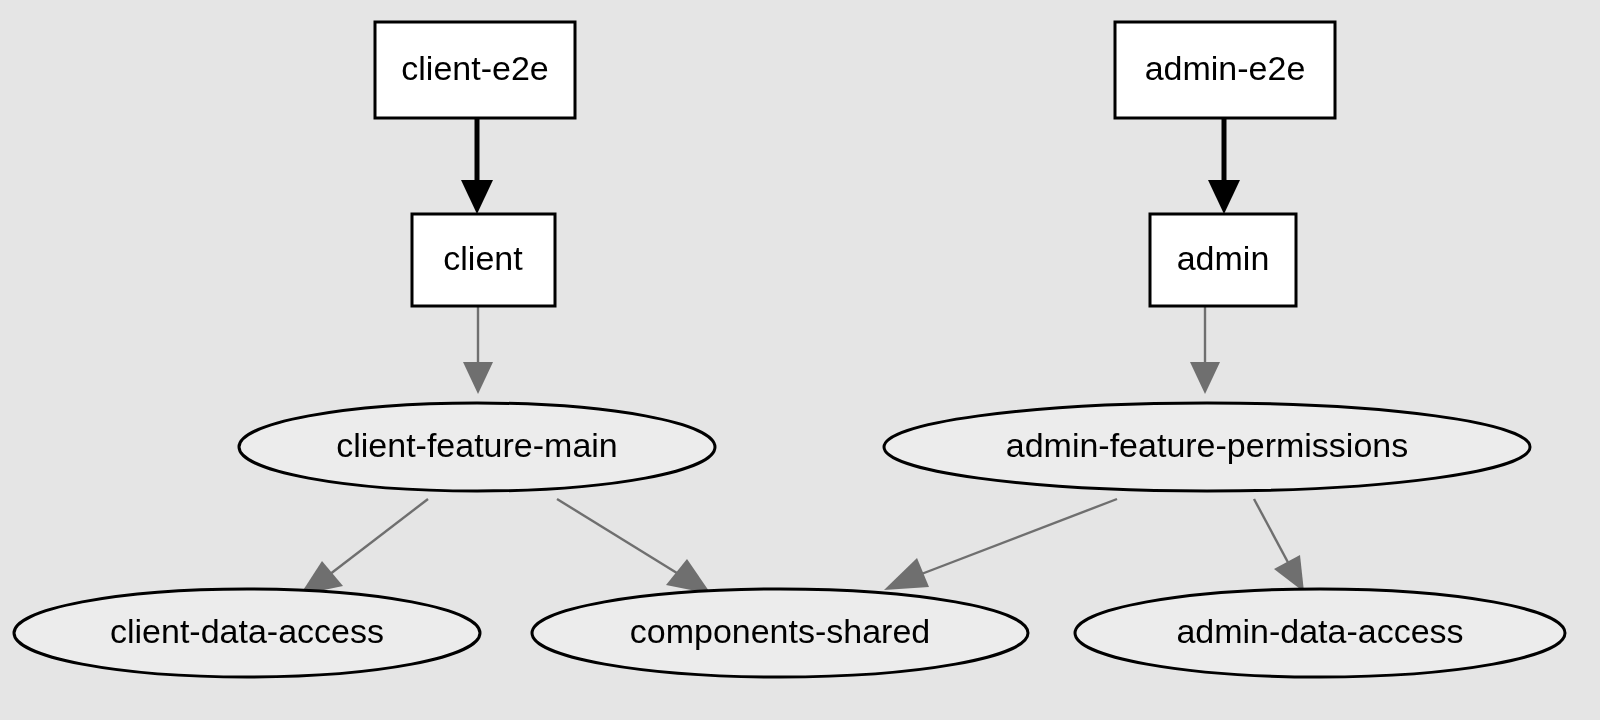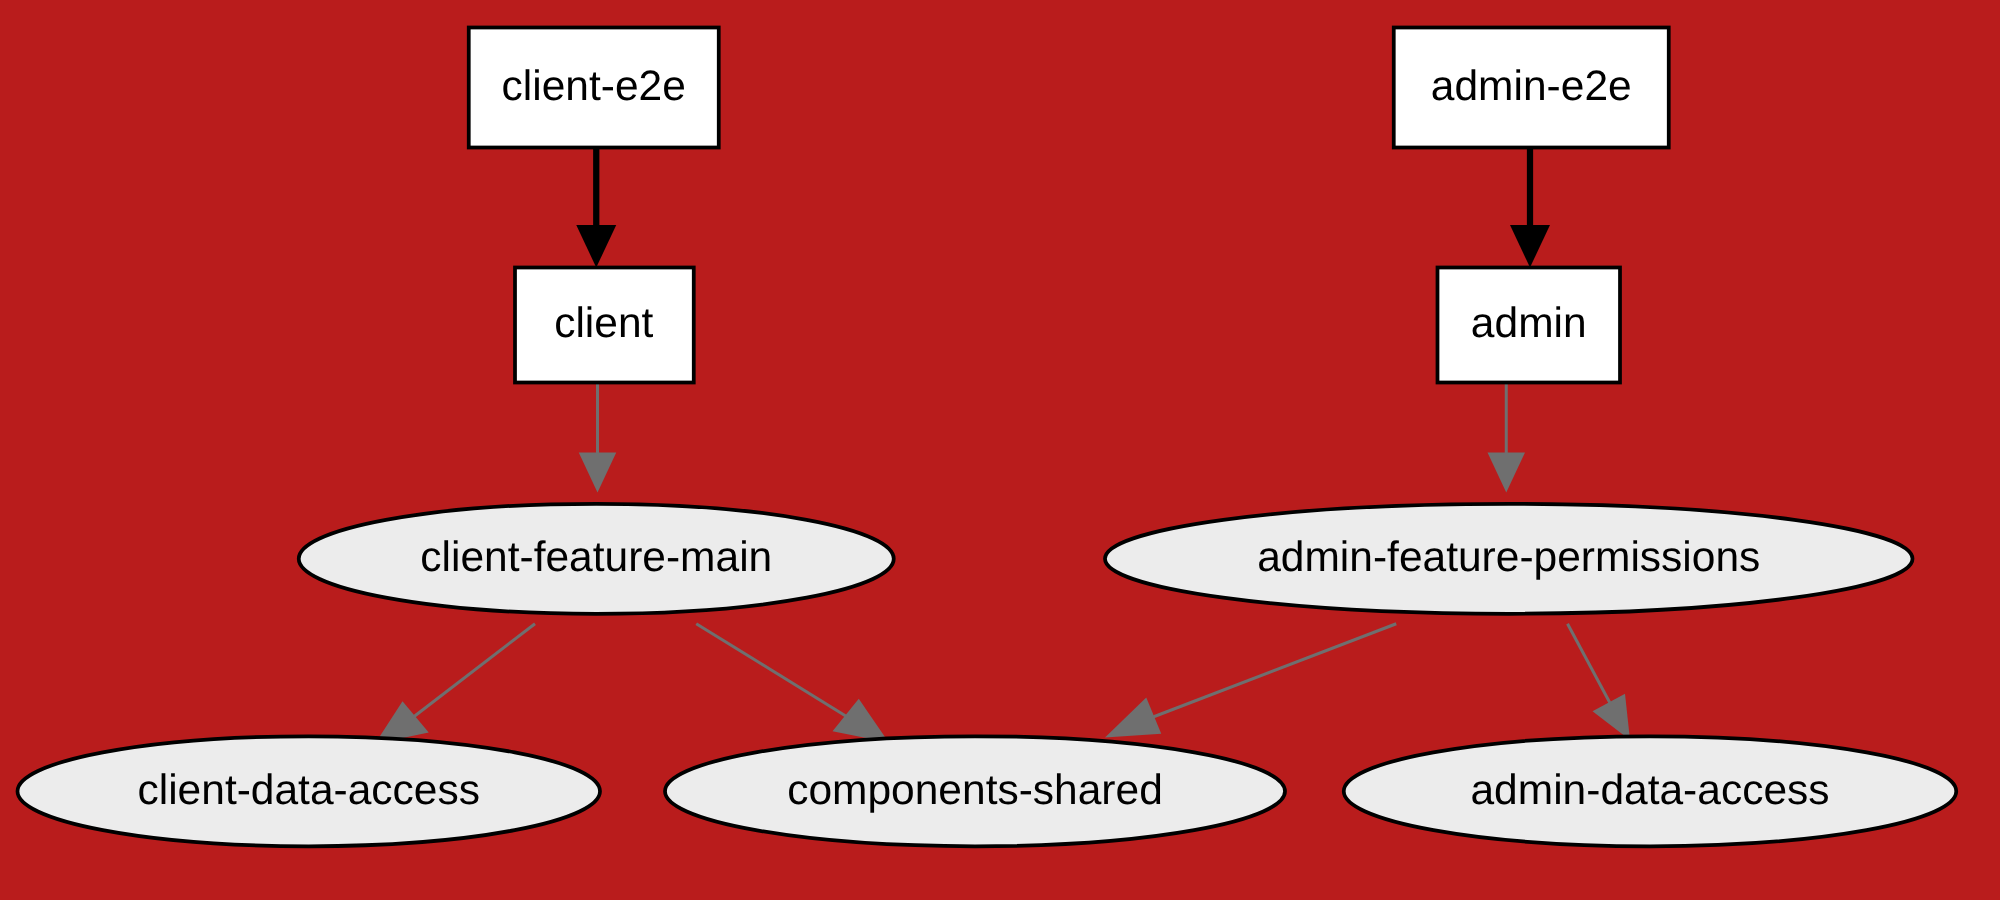--- a/index.html
+++ b/index.html
@@ -10,21 +10,21 @@
   body {
     width: 1600px;
     height: 720px;
     font-family: "Liberation Sans", sans-serif;
     overflow: hidden;
   }
   #graph-canvas {
     position: relative;
     width: 1600px;
     height: 720px;
-    background: #b91c1c;
+    background: #e5e5e5;
   }
   #graph-svg {
     position: absolute;
     top: 0;
     left: 0;
     width: 1600px;
     height: 720px;
   }
   .node-label {
     font-family: "Liberation Sans", sans-serif;

